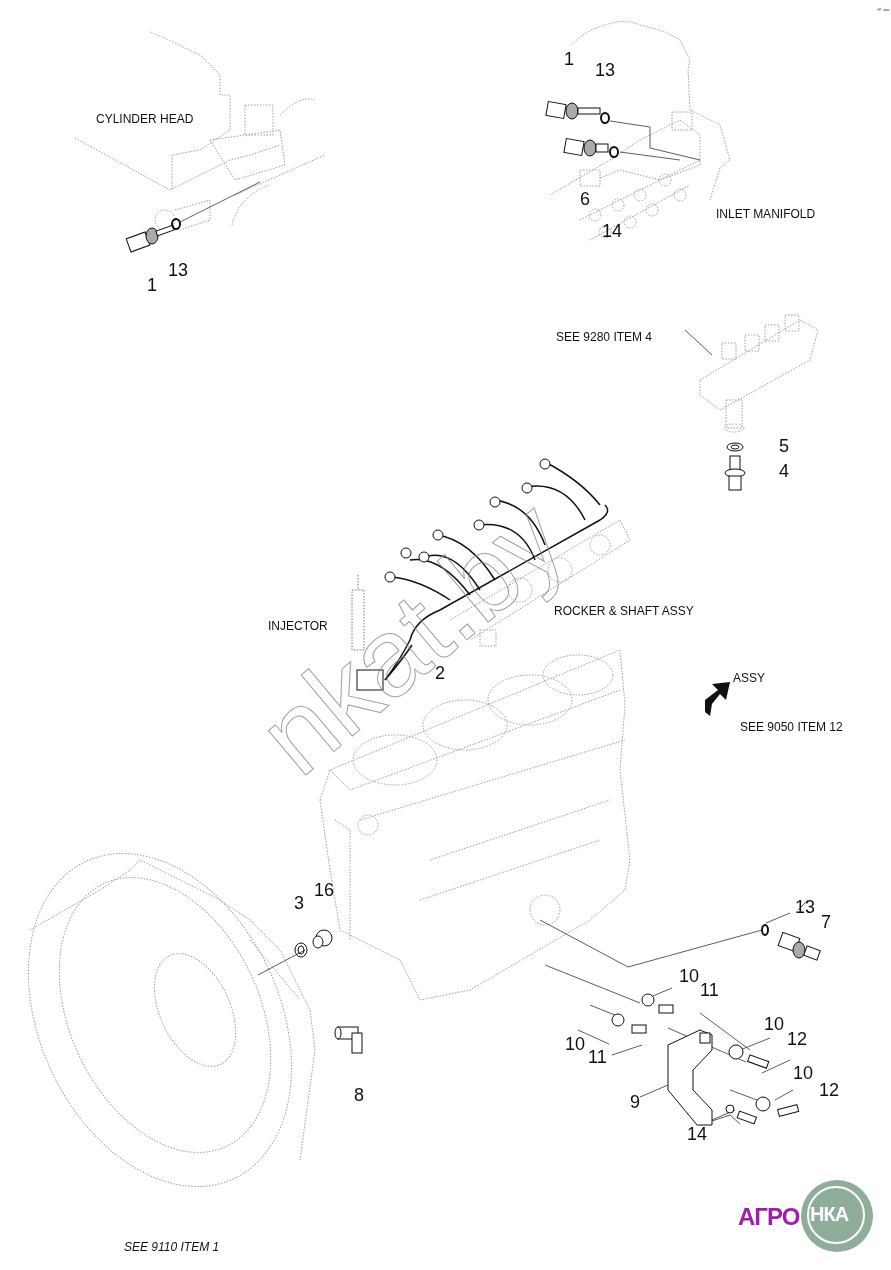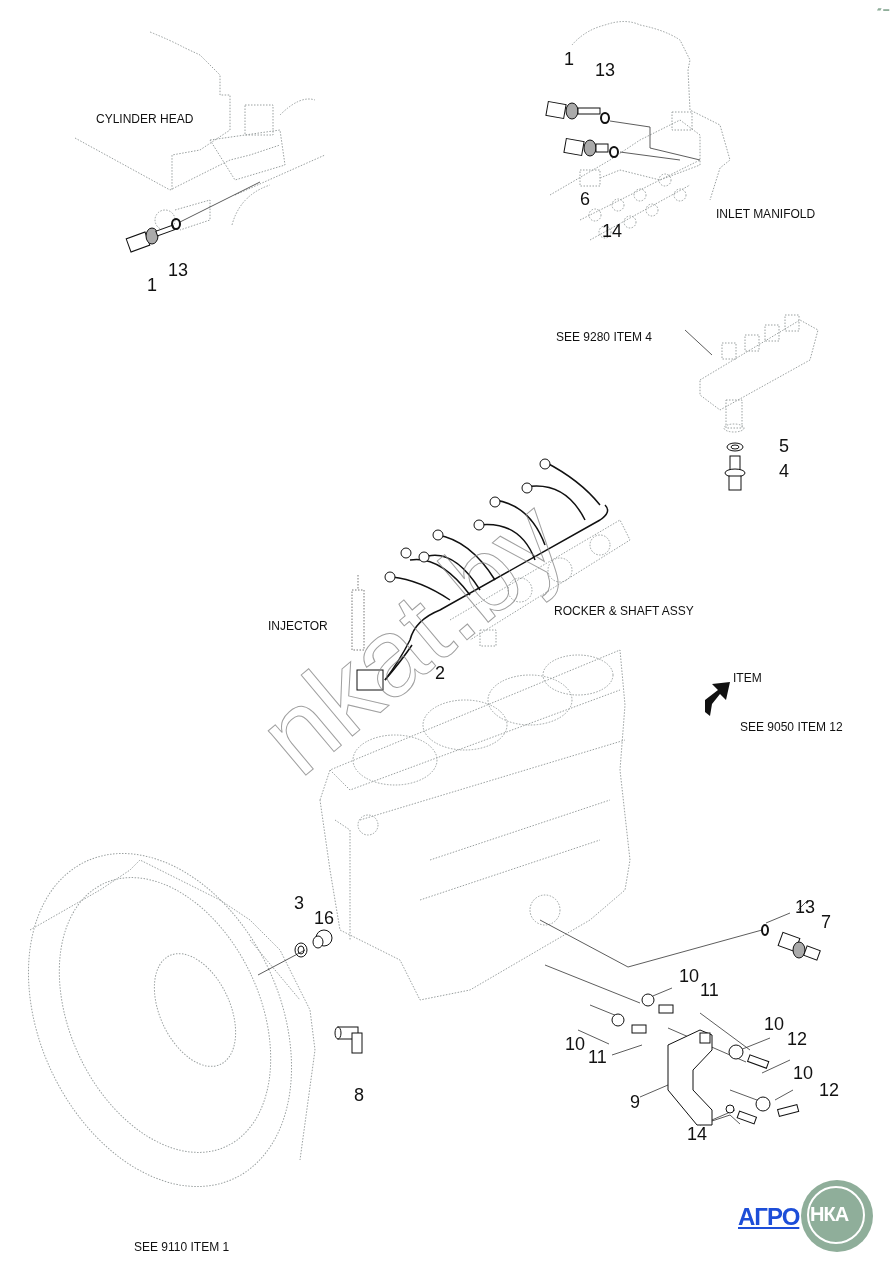--- a/index.html
+++ b/index.html
@@ -1,20 +1,20 @@
 <!DOCTYPE html>
 <html><head>
 <meta charset="utf-8">
 <style>
   html,body{margin:0;padding:0;background:#ffffff;}
   body{width:891px;height:1270px;position:relative;overflow:hidden;font-family:"Liberation Sans",sans-serif;color:#111;}
   #canvas{position:absolute;left:0;top:0;width:891px;height:1270px;}
   .lbl{position:absolute;font-size:12px;letter-spacing:0;white-space:nowrap;color:#111;}
   .num{position:absolute;font-size:18px;color:#111;white-space:nowrap;}
-  .logo-text{position:absolute;left:738px;top:1203px;font-size:24px;font-weight:bold;color:#1d4ed8;letter-spacing:-1px;text-decoration:underline;}
+  .logo-text{position:absolute;left:738px;top:1203px;font-size:24px;font-weight:bold;color:#a21caf;letter-spacing:-1px;}
   .logo-circle{position:absolute;left:801px;top:1180px;width:72px;height:72px;border-radius:50%;background:#8fae9a;}
   .logo-ring{position:absolute;left:807px;top:1186px;width:58px;height:58px;border-radius:50%;border:2px solid #fff;box-sizing:border-box;}
   .logo-inner{position:absolute;left:810px;top:1203px;font-size:20px;font-weight:bold;color:#fff;letter-spacing:-1px;}
   .corner-mark{position:absolute;left:877px;top:5px;font-size:6px;color:#8fae9a;}
 </style>
 </head>
 <body>
 
 <svg id="canvas" viewBox="0 0 891 1270" xmlns="http://www.w3.org/2000/svg">
   <g fill="none" stroke="#9aa0a0" stroke-width="1" stroke-dasharray="1.5 1.5">
@@ -215,35 +215,35 @@
   <g stroke="#888" stroke-width="1" fill="none" opacity="0.8">
     <text x="300" y="780" transform="rotate(-40 300 780)" font-family="Liberation Sans, sans-serif" font-size="110" fill="none" stroke="#888" stroke-width="1">nkat.by</text>
   </g>
 </svg>
 
 <div class="lbl" style="left:96px;top:112px;">CYLINDER HEAD</div>
 <div class="lbl" style="left:716px;top:207px;">INLET MANIFOLD</div>
 <div class="lbl" style="left:556px;top:330px;">SEE 9280 ITEM 4</div>
 <div class="lbl" style="left:268px;top:619px;">INJECTOR</div>
 <div class="lbl" style="left:554px;top:604px;">ROCKER &amp; SHAFT ASSY</div>
-<div class="lbl" style="left:733px;top:671px;">ITEM</div>
+<div class="lbl" style="left:733px;top:671px;">ASSY</div>
 <div class="lbl" style="left:740px;top:720px;">SEE 9050 ITEM 12</div>
-<div class="lbl" style="left:134px;top:1240px;">SEE 9110 ITEM 1</div>
+<div class="lbl" style="left:124px;top:1240px;font-style:italic;">SEE 9110 ITEM 1</div>
 
 <div class="num" style="left:147px;top:275px;">1</div>
 <div class="num" style="left:168px;top:260px;">13</div>
 <div class="num" style="left:564px;top:49px;">1</div>
 <div class="num" style="left:595px;top:60px;">13</div>
 <div class="num" style="left:580px;top:189px;">6</div>
 <div class="num" style="left:602px;top:189px;margin-top:32px;">14</div>
 <div class="num" style="left:779px;top:436px;">5</div>
 <div class="num" style="left:779px;top:461px;">4</div>
 <div class="num" style="left:435px;top:663px;">2</div>
 <div class="num" style="left:294px;top:893px;">3</div>
-<div class="num" style="left:314px;top:880px;margin-top:28px;">16</div>
+<div class="num" style="left:314px;top:880px;">16</div>
 <div class="num" style="left:354px;top:1085px;">8</div>
 <div class="num" style="left:795px;top:897px;">13</div>
 <div class="num" style="left:821px;top:912px;">7</div>
 <div class="num" style="left:679px;top:966px;">10</div>
 <div class="num" style="left:700px;top:980px;">11</div>
 <div class="num" style="left:565px;top:1034px;">10</div>
 <div class="num" style="left:588px;top:1047px;">11</div>
 <div class="num" style="left:764px;top:1014px;">10</div>
 <div class="num" style="left:787px;top:1029px;">12</div>
 <div class="num" style="left:793px;top:1063px;">10</div>

